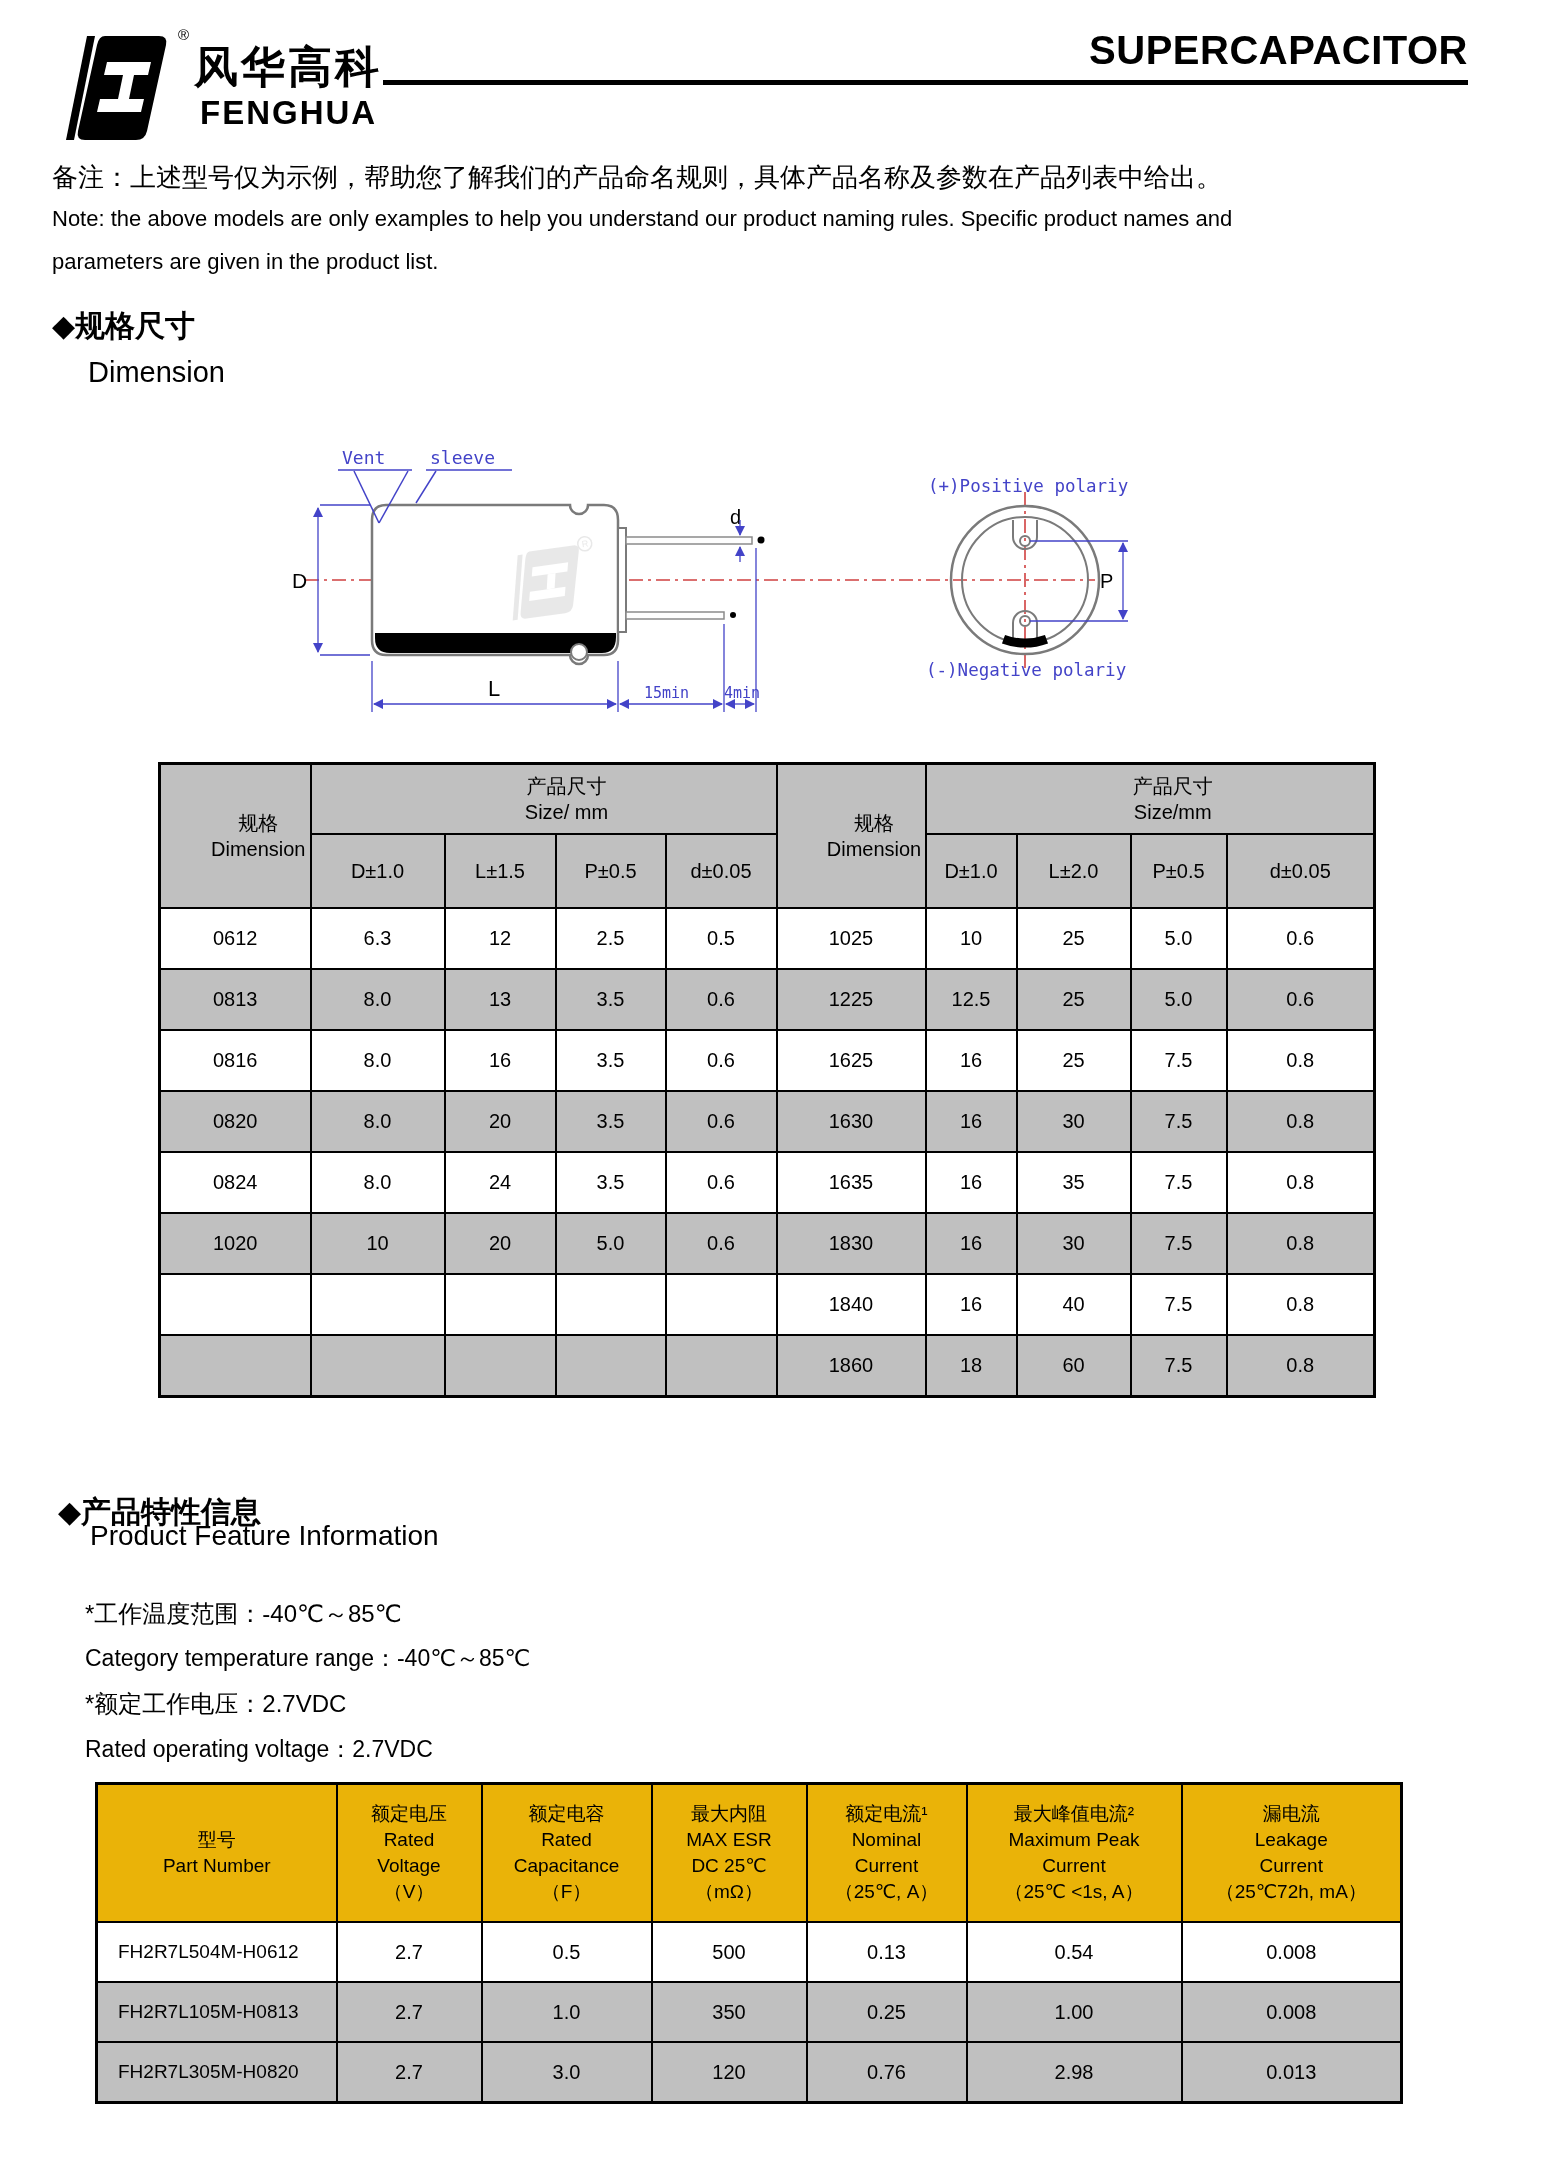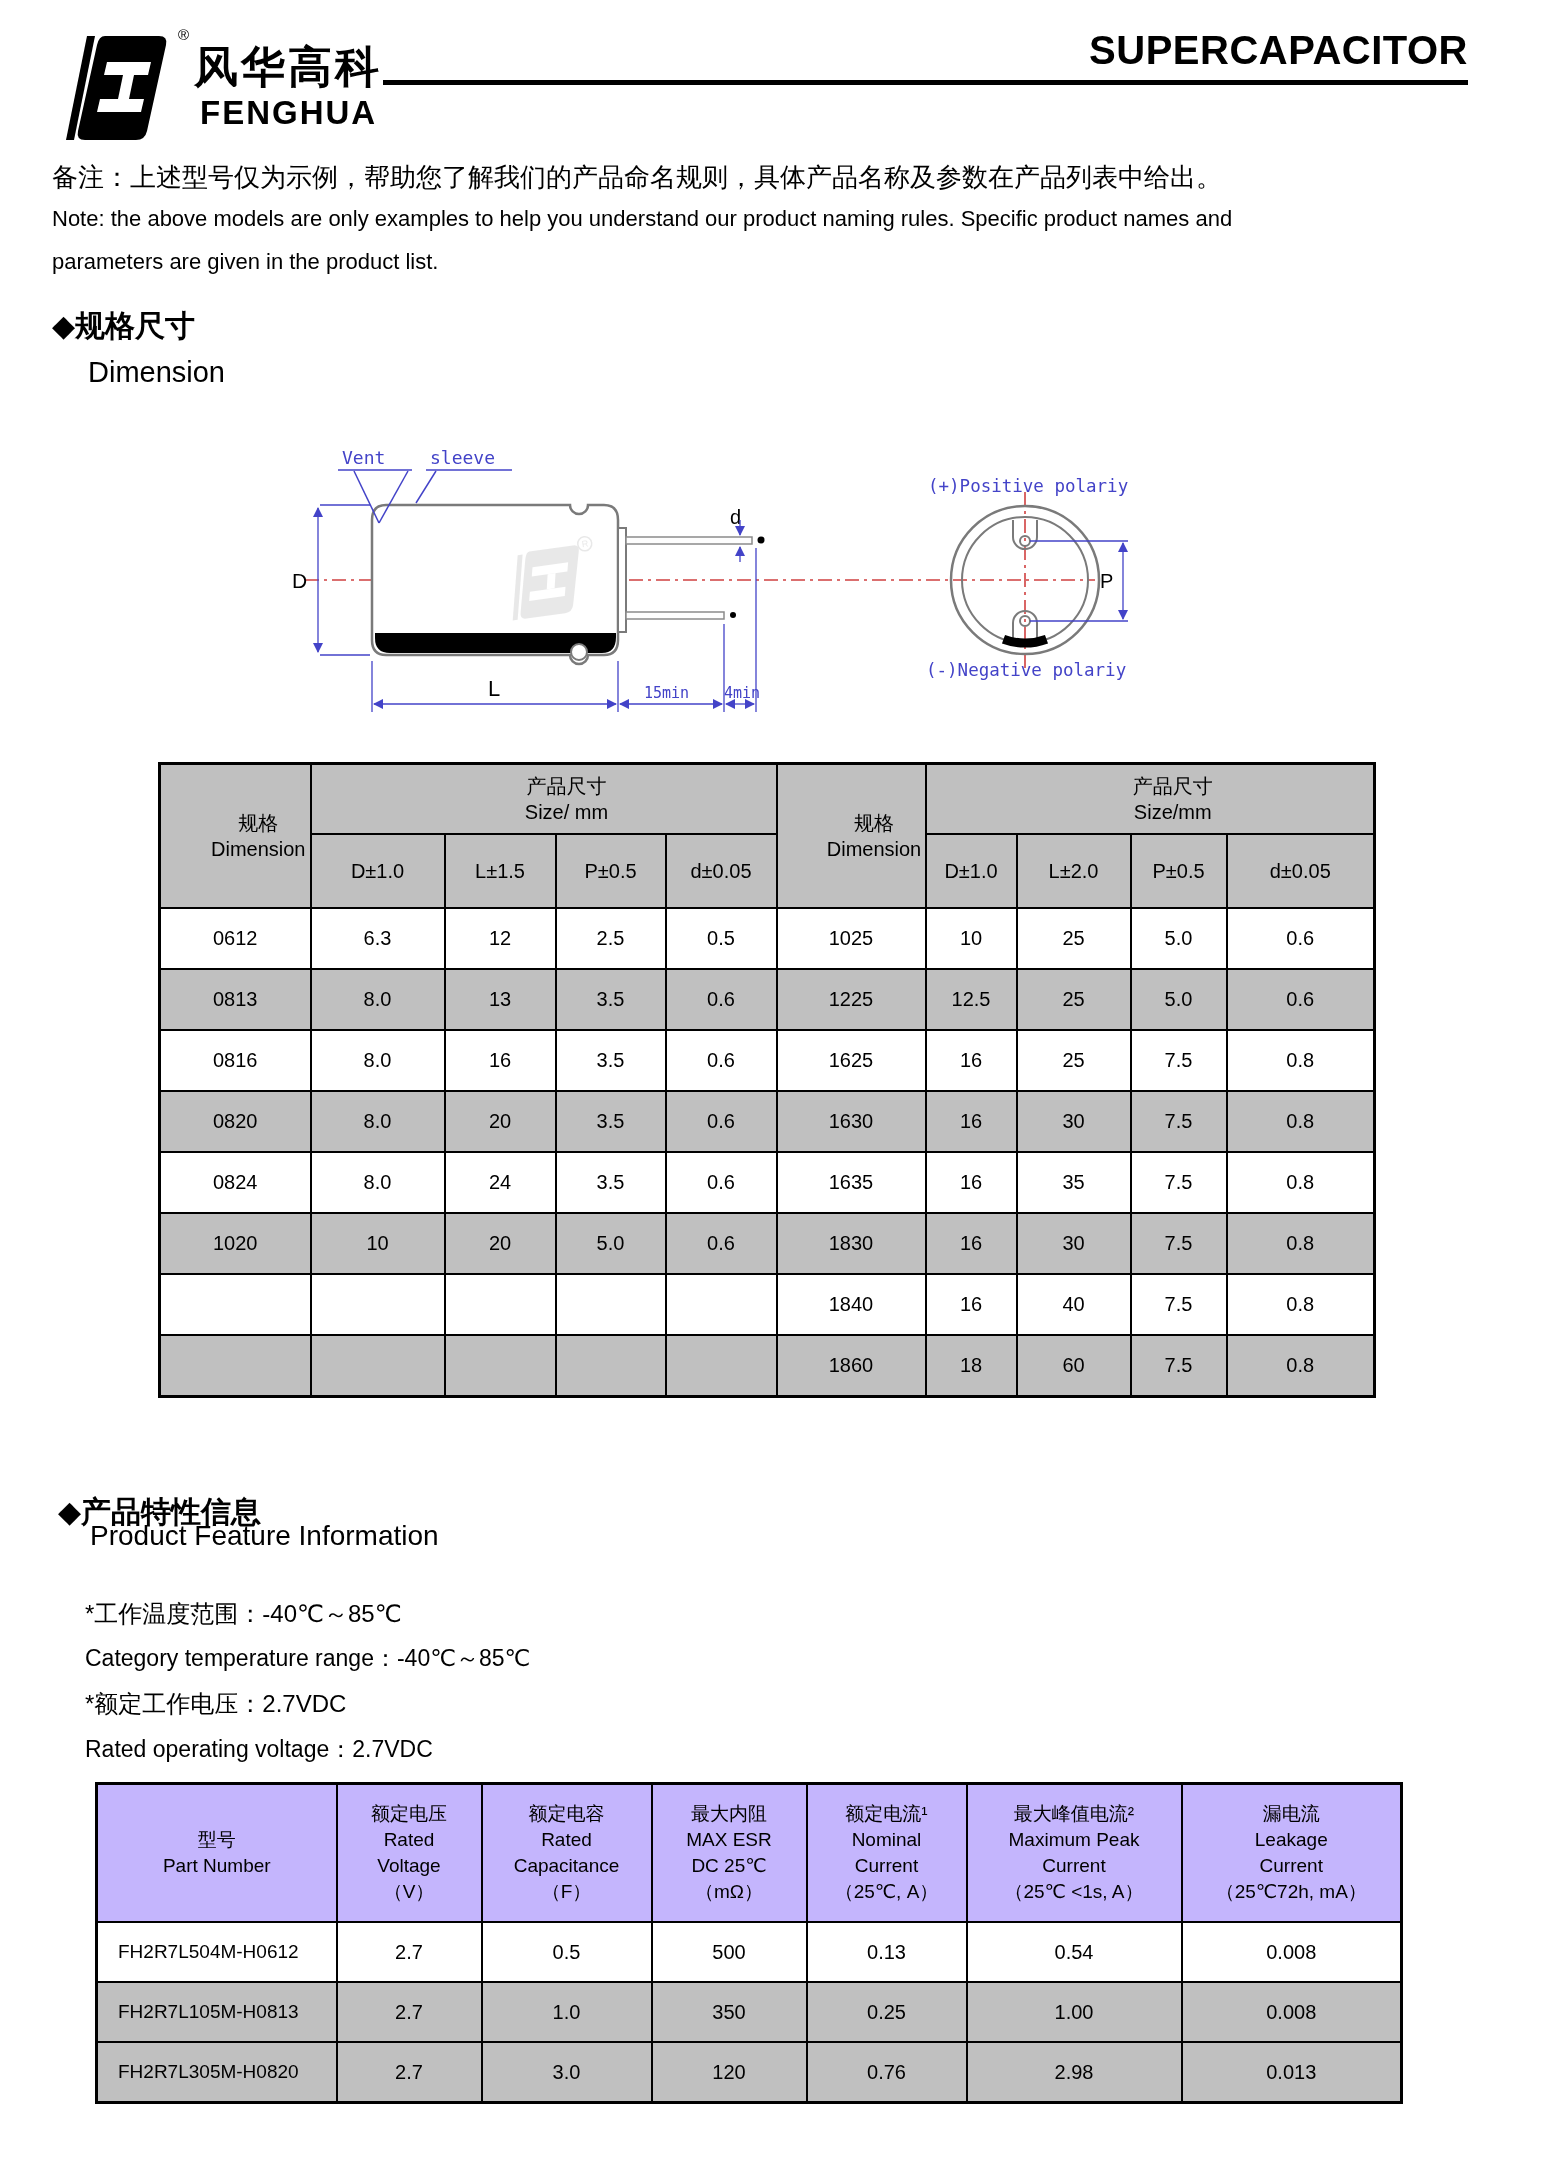--- a/index.html
+++ b/index.html
@@ -24,21 +24,21 @@
   table.sheet{border-collapse:collapse;table-layout:fixed;background:#fff;}
   table.sheet th,table.sheet td{border:2px solid #000;text-align:center;font-weight:normal;
     padding:0;overflow:hidden;}
   table.dim{left:158px;top:762px;border:3px solid #000;}
   table.dim th{background:#c0c0c0;font-size:20px;line-height:26px;}
   table.dim td{font-size:20px;height:59px;}
   table.dim tr.hrow1 th{height:68px;padding-left:46px;}
   table.dim tr.hrow2 th{height:72px;margin-left:22px;}
   tr.gray td{background:#c0c0c0;}
   table.feat{left:95px;top:1782px;border:3px solid #000;}
-  table.feat th{background:#c4b5fd;font-size:19px;line-height:26px;height:136px;vertical-align:middle;}
+  table.feat th{background:#eab308;font-size:19px;line-height:26px;height:136px;vertical-align:middle;}
   table.feat td{font-size:20px;height:58px;}
   table.feat td.pn{text-align:left;padding-left:20px;font-size:19px;}
   
   .sec2-cn{left:58px;top:1474px;font-size:30px;font-weight:bold;margin-top:18px;}
   .sec2-en{left:90px;top:1520px;font-size:28px;}
   .feat-line1{left:85px;top:1598px;font-size:24px;}
   .feat-line2{left:85px;top:1643px;font-size:23px;}
   .feat-line3{left:85px;top:1688px;font-size:24px;}
   .feat-line4{left:85px;top:1734px;font-size:23px;}
   

